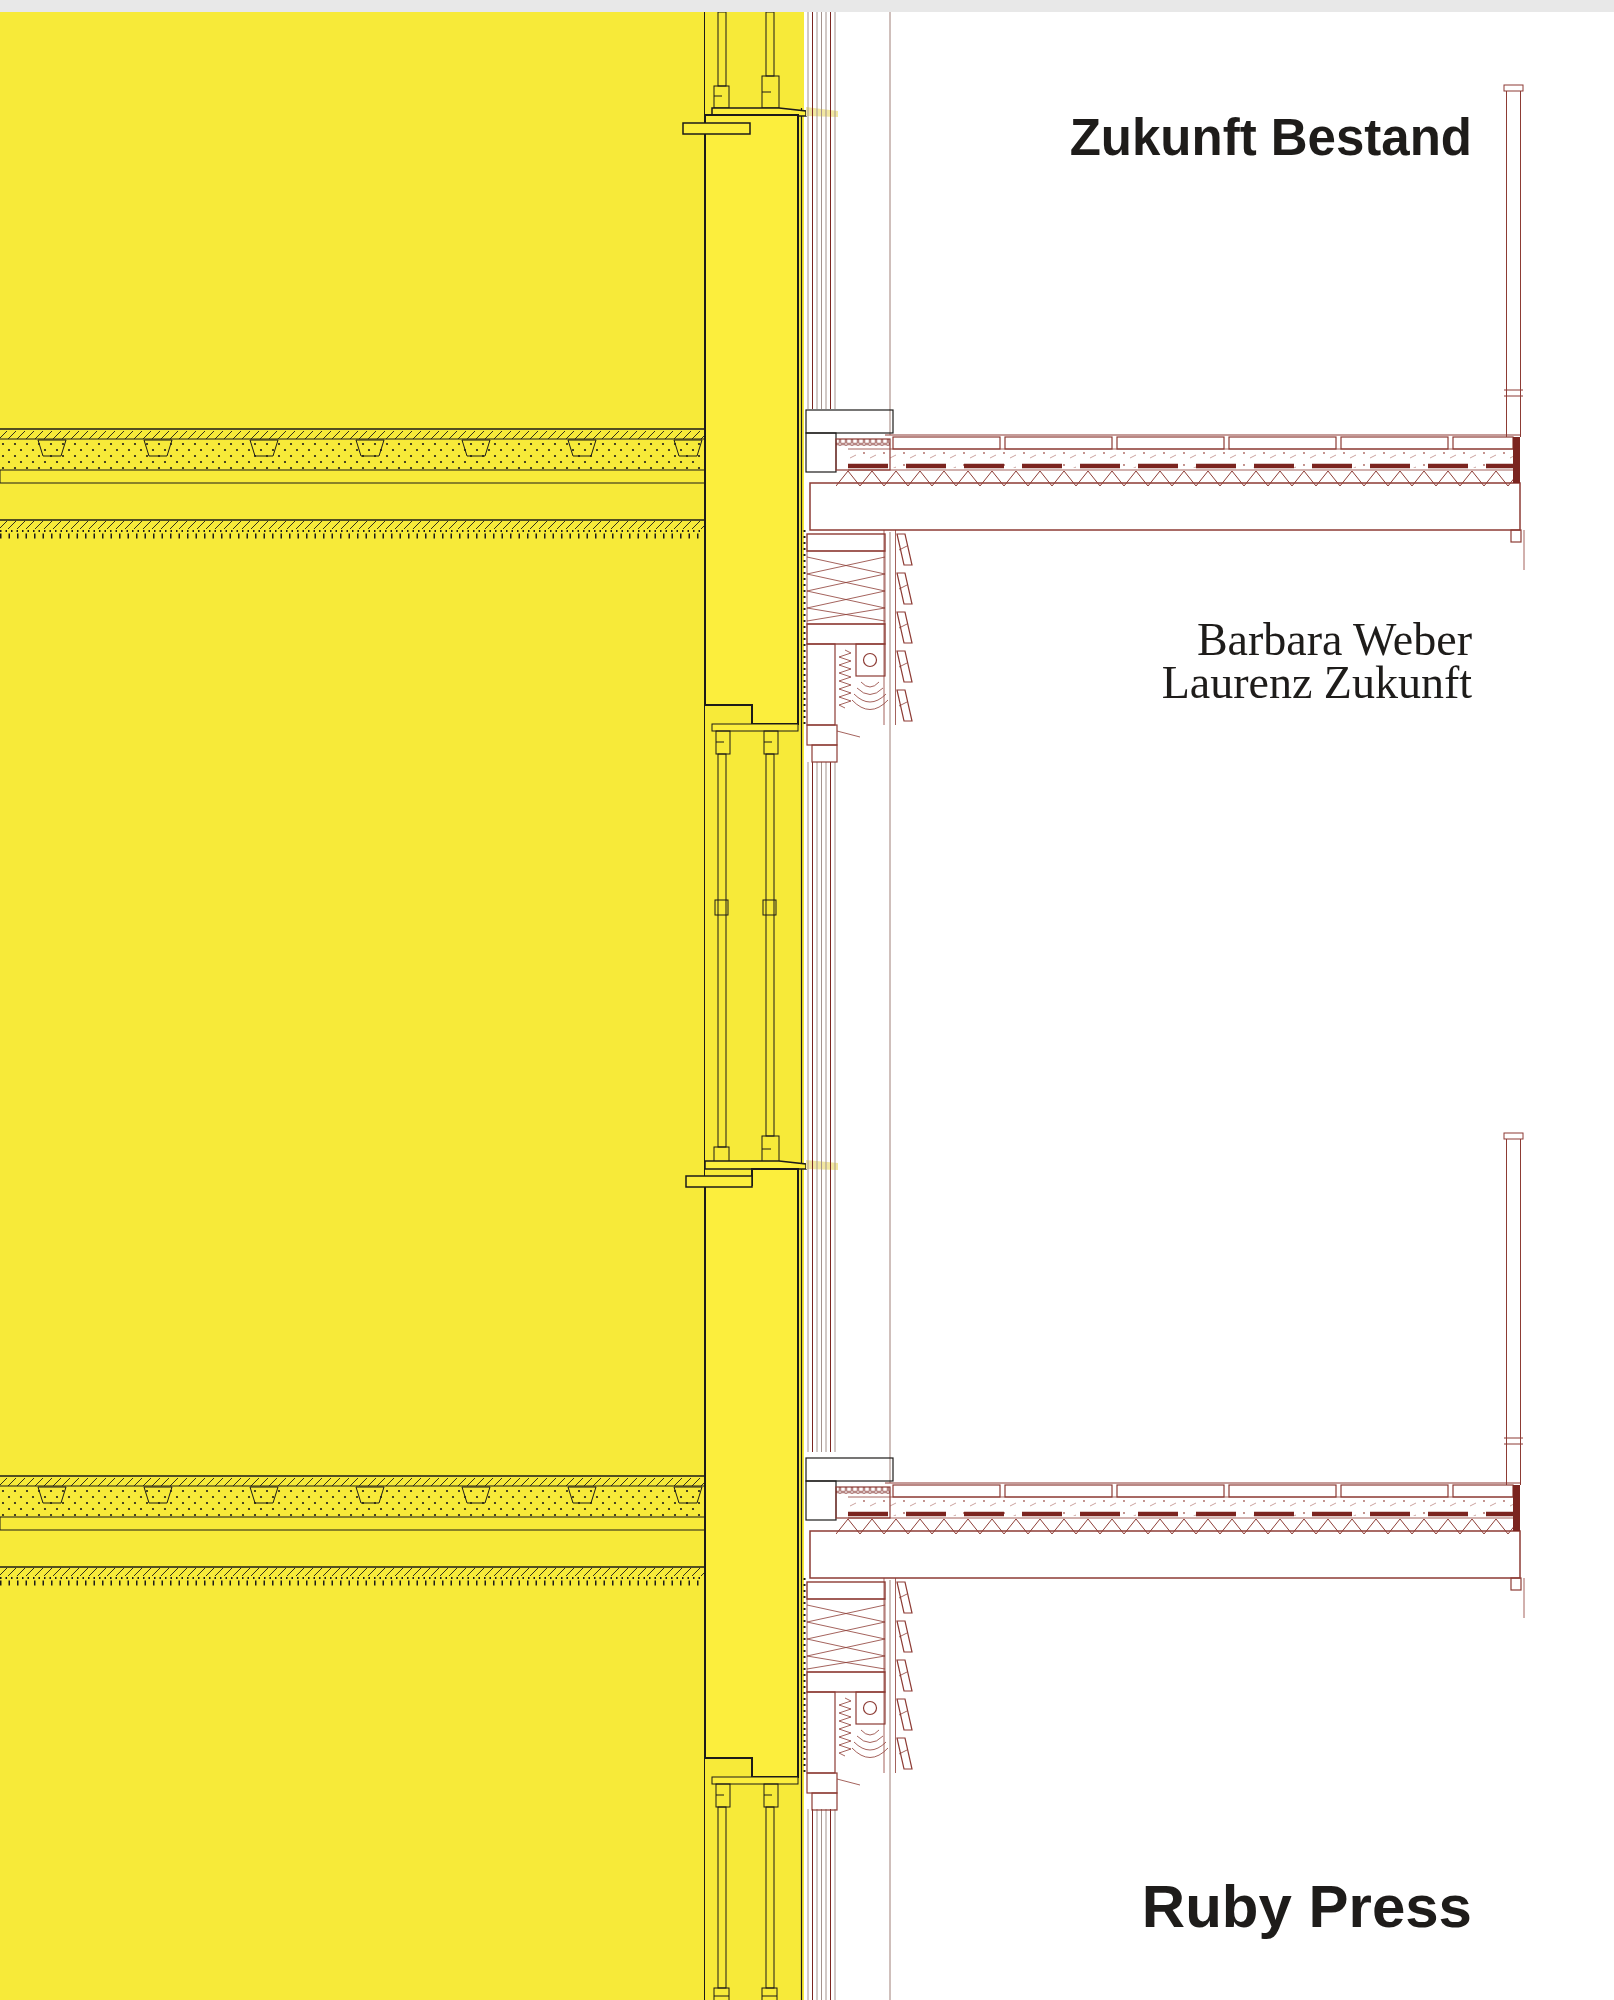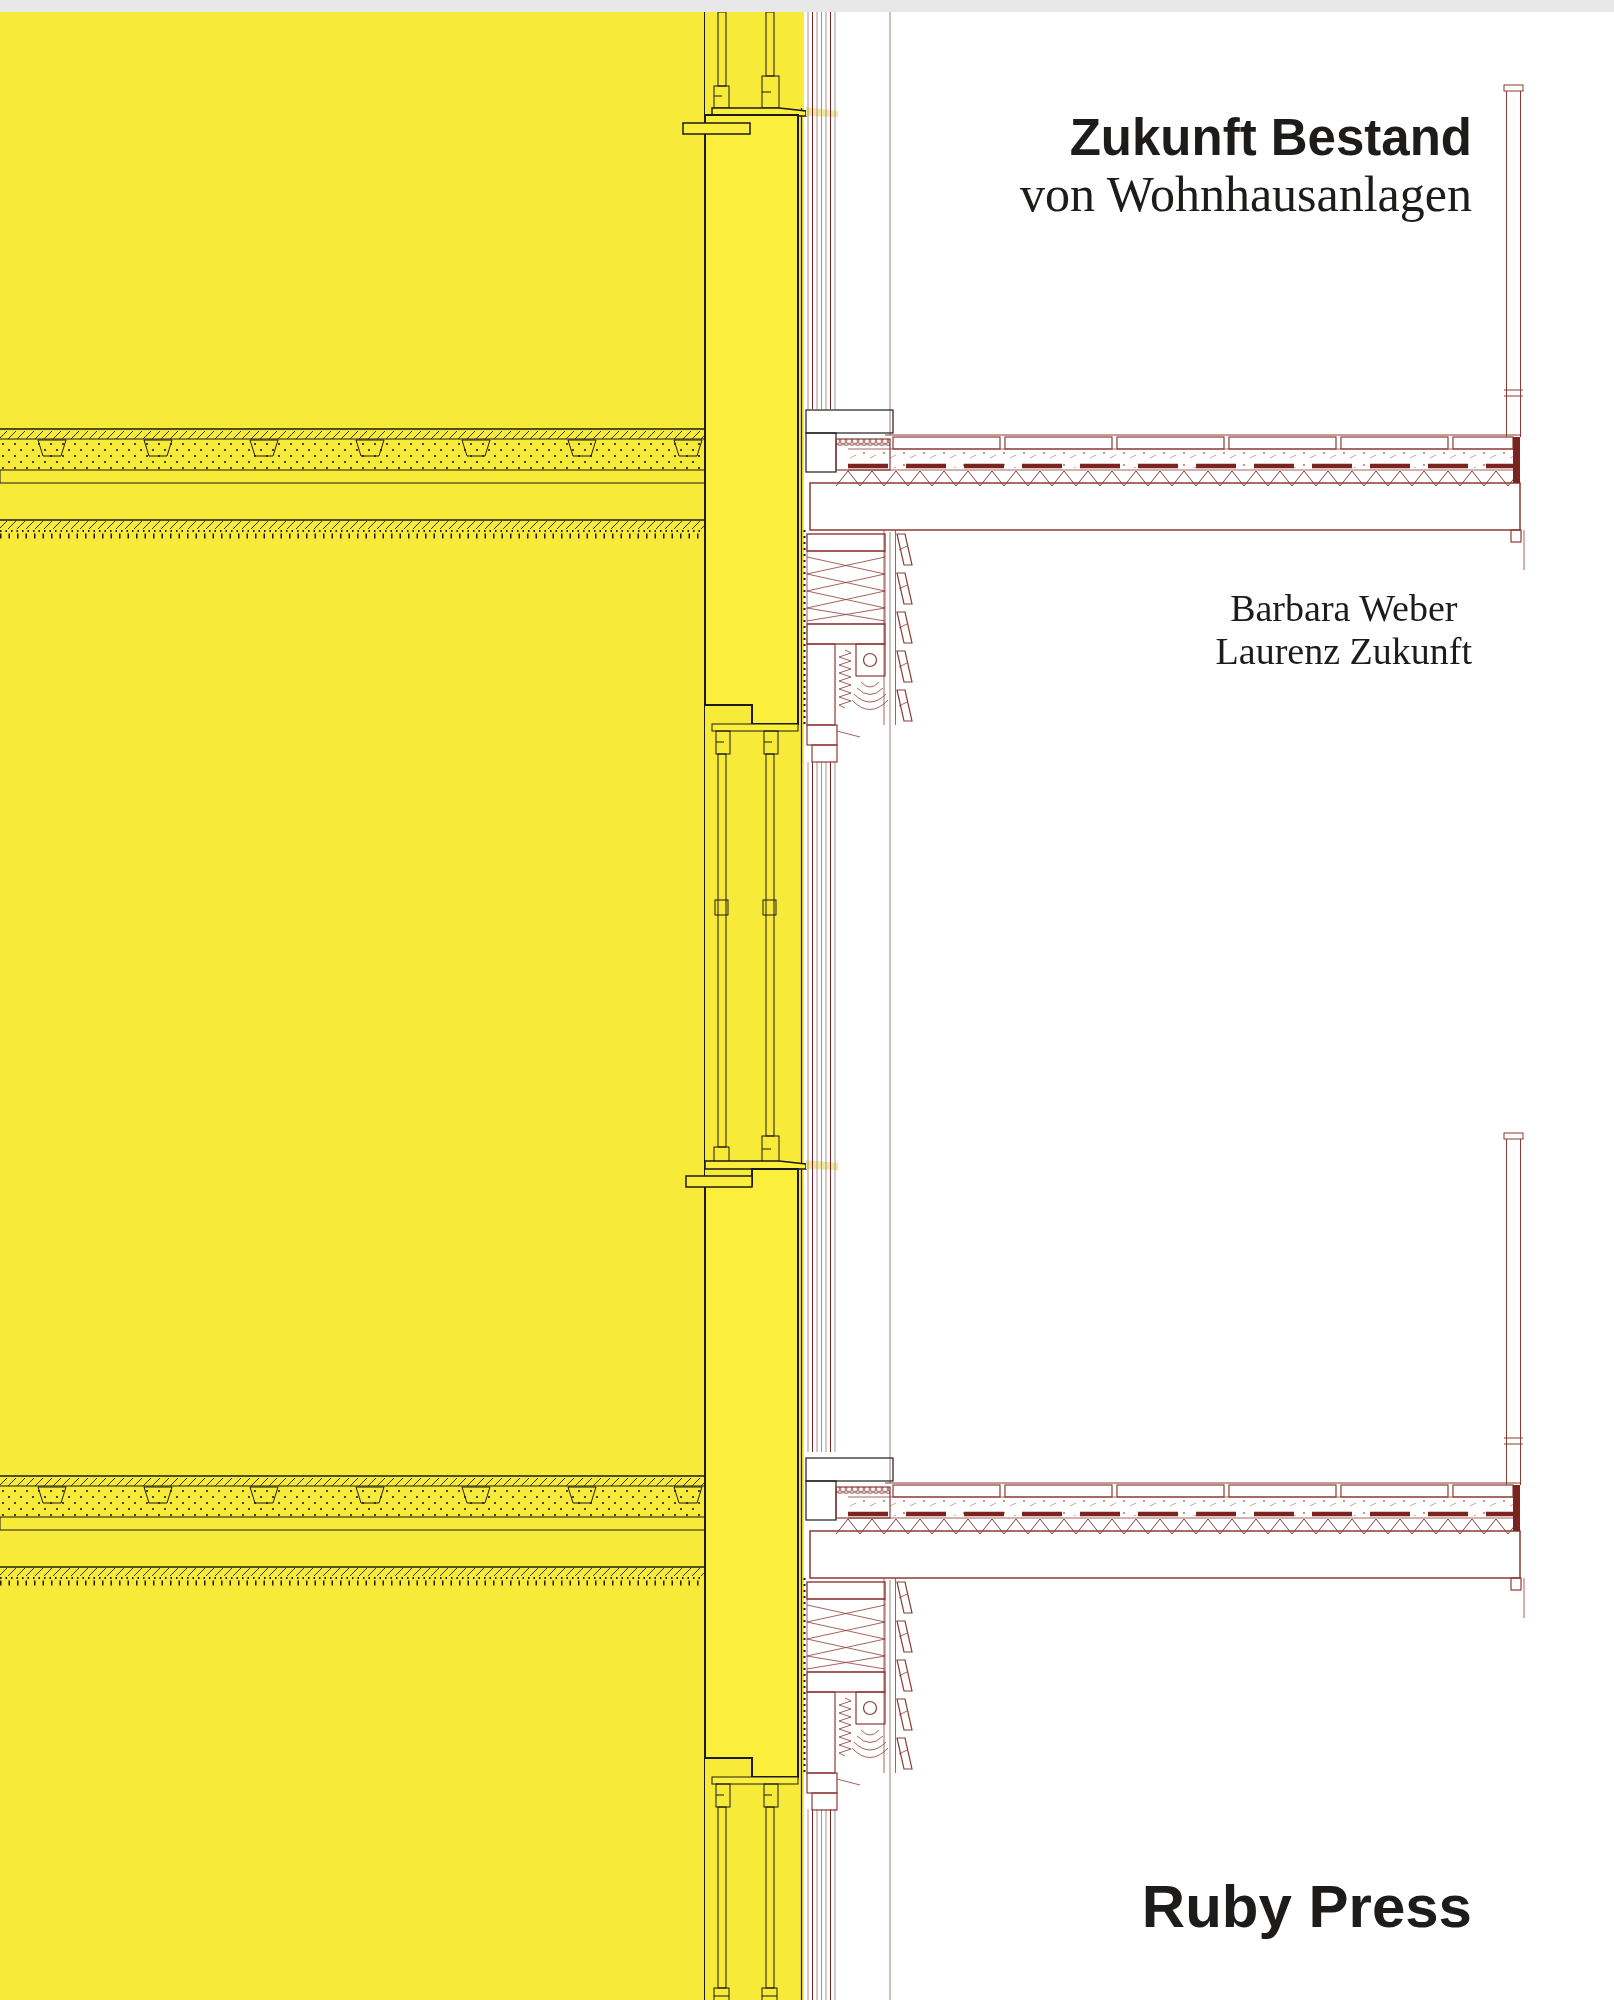--- a/index.html
+++ b/index.html
@@ -20,21 +20,21 @@
   .smh{stroke:var(--maroon-hatch);fill:none;stroke-width:1;}
   .smd{stroke:var(--maroon-dark);fill:none;}
   .sg {stroke:var(--stripe-gray);fill:none;stroke-width:1;}
   .sdk{stroke:var(--maroon-dark);fill:none;stroke-width:1;}
   .sln{stroke:#A08078;fill:none;stroke-width:1;}
   
   .txt{position:absolute;right:142px;text-align:right;color:var(--text);}
   .title-block{top:97px;}
   .title-main{font-family:"Liberation Sans",sans-serif;font-weight:600;font-size:51px;line-height:57px;}
   .title-sub{font-family:"Liberation Serif",serif;font-weight:400;font-size:50px;line-height:56px;}
-  .authors-block{top:575px;font-family:"Liberation Serif",serif;font-size:38px;line-height:43px;text-align:center;}
+  .authors-block{top:606px;font-family:"Liberation Serif",serif;font-size:46px;line-height:43px;}
   .publisher-block{top:1860px;font-family:"Liberation Sans",sans-serif;font-weight:600;font-size:60px;}
 </style>
 </head>
 <body>
 
 <div class="page">
 
   <svg width="1614" height="2000" viewBox="0 0 1614 2000">
     <defs>
 
@@ -249,21 +249,20 @@
       <use href="#detail" transform="translate(0,518)"></use>
       <use href="#detail" transform="translate(0,1566)"></use>
 
       <use href="#balu" transform="translate(0,73)"></use>
       <use href="#balu" transform="translate(0,1121)"></use>
     </g>
   </svg>
 
   <div class="txt title-block">
     <div class="title-main">Zukunft Bestand</div>
-    <div class="title-sub">von Wohnhausanlagen</div>
   </div>
 
   <div class="txt authors-block">
     <div>Barbara Weber</div>
     <div>Laurenz Zukunft</div>
   </div>
 
   <div class="txt publisher-block">
     <div>Ruby Press</div>
   </div>

